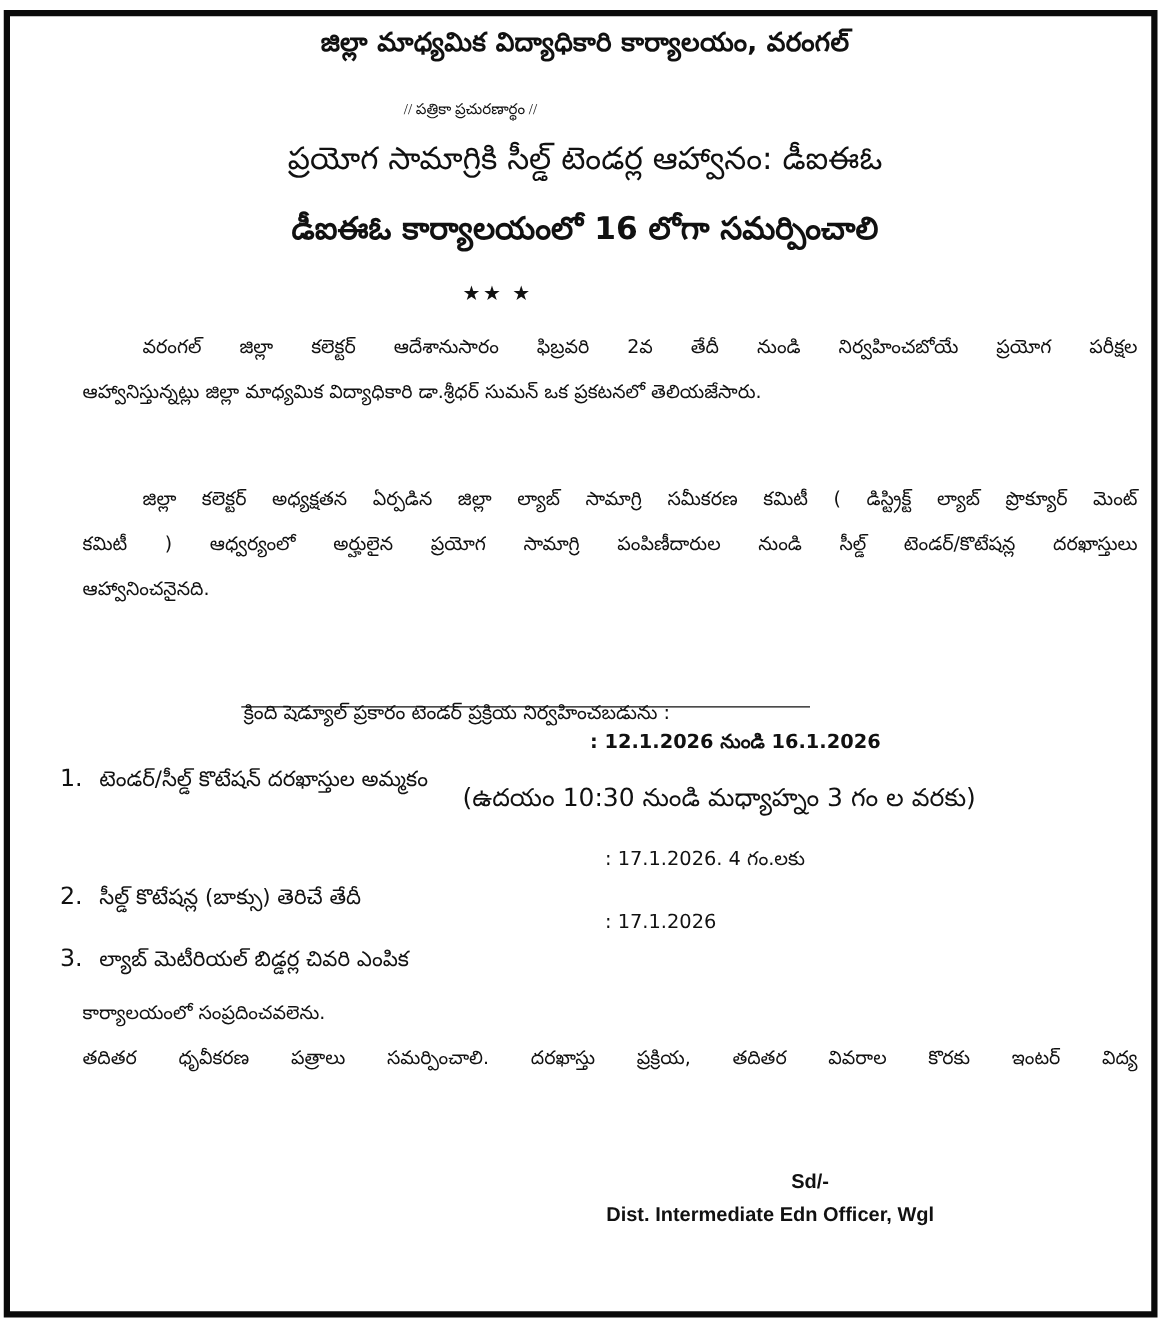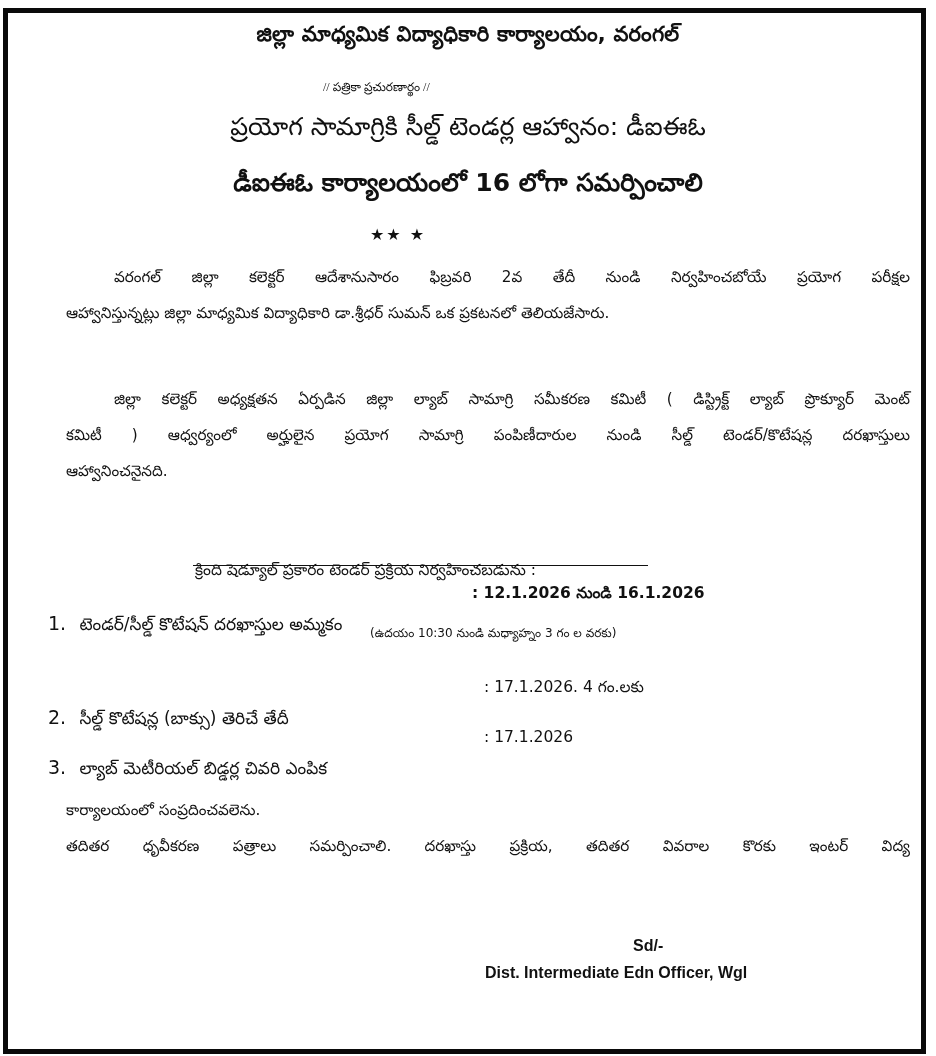--- a/index.html
+++ b/index.html
@@ -22,21 +22,21 @@
   .p2 { top:381px; }
   .p3 { top:792px; }
   .indent { padding-left:48px; }
   .sched-head { top:533px; left:195px; font-size:15.5px;margin-top:28px; }
   .underline { position:absolute; top:565px; left:193px; width:455px; height:0;
                border-top:1.5px solid #111; }
   .sched-row { position:absolute; left:48px; font-size:17px; }
   .sched-row .num { display:inline-block; width:26px; font-size:19px; }
   .sched-row .label { display:inline-block;margin-top:32px; }
   .sched-val { position:absolute; font-size:15.5px; }
-  .sched-note { position:absolute; left:370px; top:626px; font-size:12px; }
+  .sched-note { position:absolute; left:370px; top:626px; font-size:20px; }
   .sig { position:absolute; font-family:"Liberation Sans", sans-serif; font-weight:bold; font-size:16px; }
 </style>
 </head>
 <body>
 
 <div class="frame"></div>
 
 <div class="abs center h-office">జిల్లా మాధ్యమిక విద్యాధికారి కార్యాలయం, వరంగల్</div>
 <div class="abs h-press">// పత్రికా ప్రచురణార్థం //</div>
 <div class="abs center h-title1">ప్రయోగ సామాగ్రికి సీల్డ్ టెండర్ల ఆహ్వానం: డీఐఈఓ</div>

